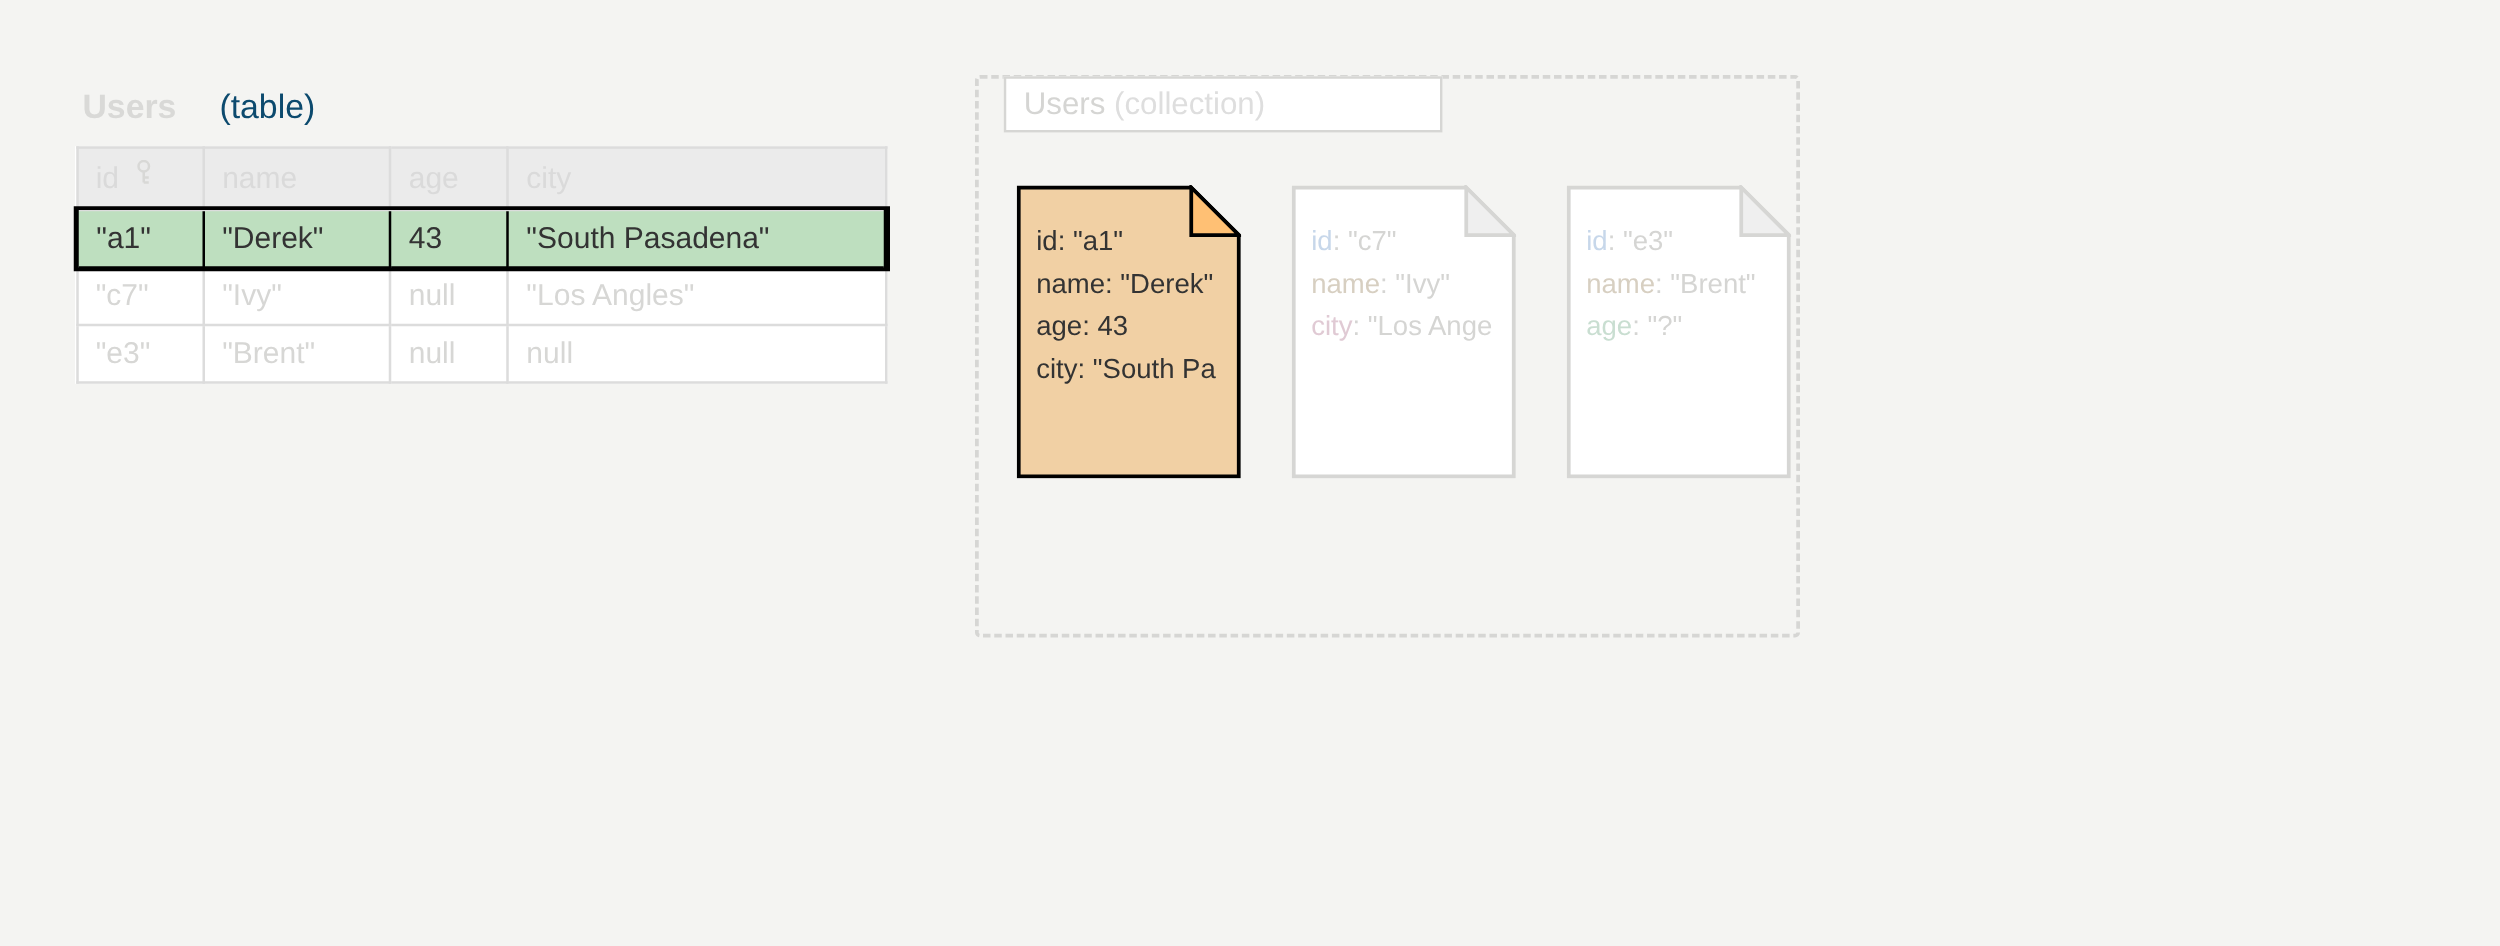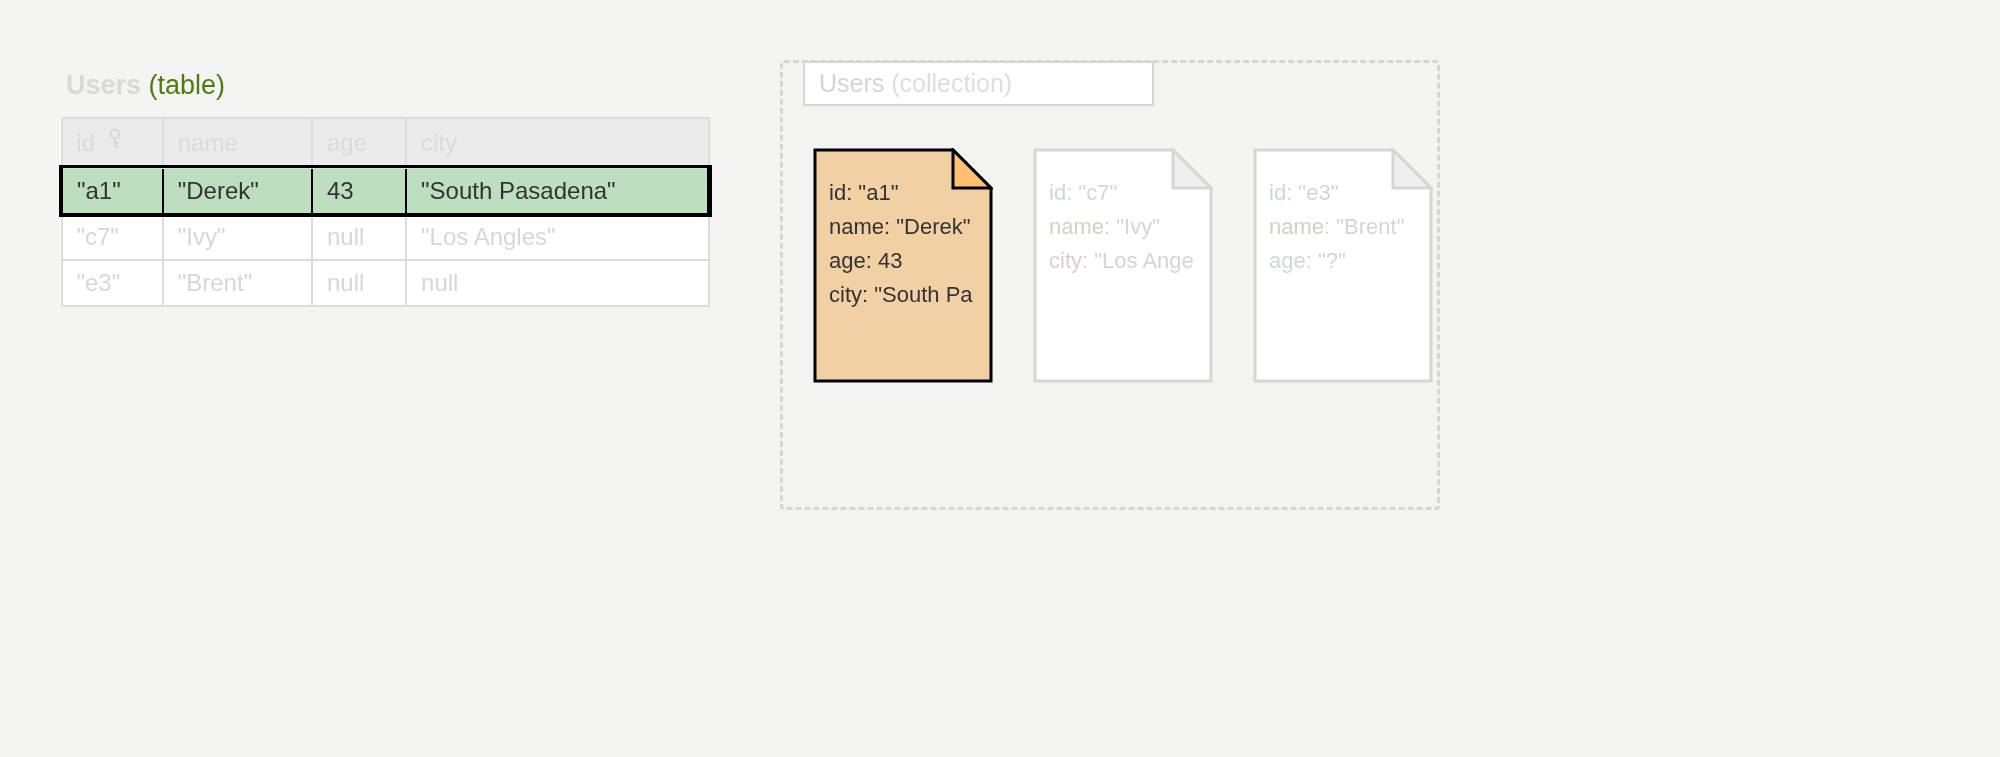--- a/index.html
+++ b/index.html
@@ -18,21 +18,21 @@
     left: 60px;
     top: 70px;
     width: 650px;
   }
   .table-title {
     font-size: 27px;
     font-weight: 600;
     color: #d9d9d7;
     margin: 0 0 16px 6px;
   }
-  .table-title .sub { font-weight: 400; color:#4d7c0f; }
+  .table-title .sub { font-weight: 400; color:#0c4a6e;margin-left:27px; }
   table.sql {
     border-collapse: collapse;
     width: 100%;
     border: 2.5px solid #dcdcdc;
     background:#fff;
   }
   table.sql th {
     background: #ebebeb;
     border: 2.5px solid #dcdcdc;
     font-size: 24px;

